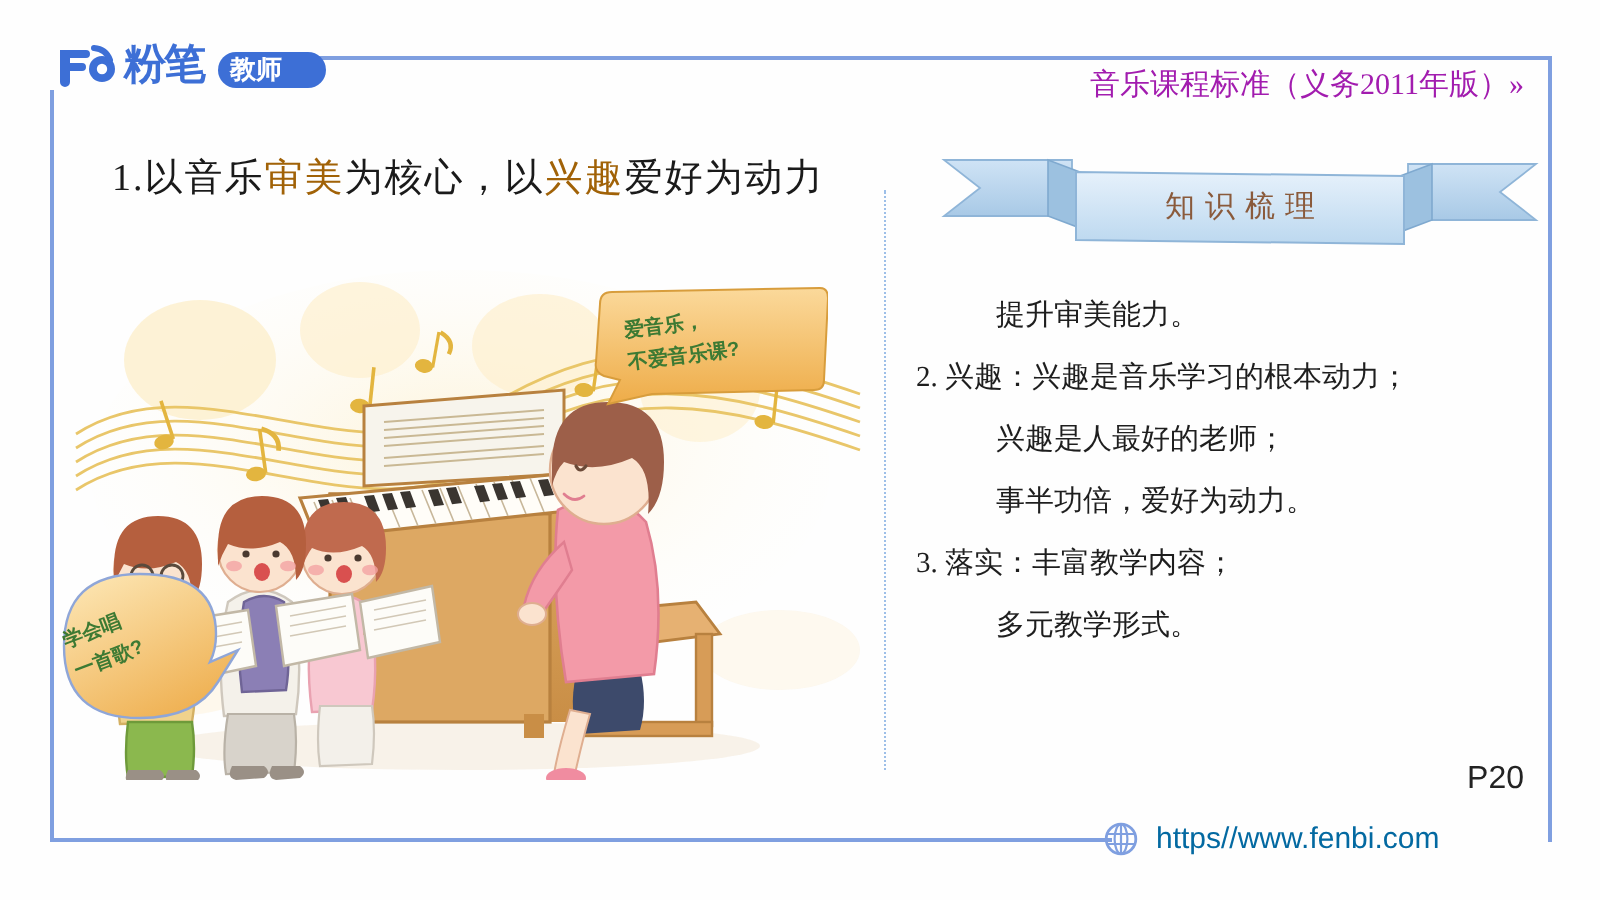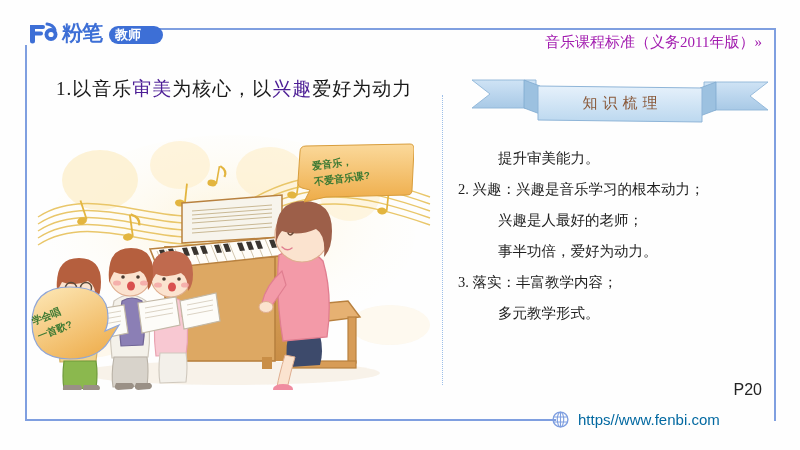--- a/index.html
+++ b/index.html
@@ -76,21 +76,21 @@
     white-space: nowrap;
   }
 
   
   .headline {
     position: absolute; left: 56px; top: 76px;
     font-size: 19px; color: #1a1a1a;
     letter-spacing: 1px;
     white-space: nowrap;
   }
-  .hl-red { color: #4c1d95; }
+  .hl-red { color: #a16207; }
 
   
   .illus {
     position: absolute; left: 30px; top: 125px;
     width: 408px; height: 265px;
   }
   .illus svg { display: block; }
 
   
   .bubble {

